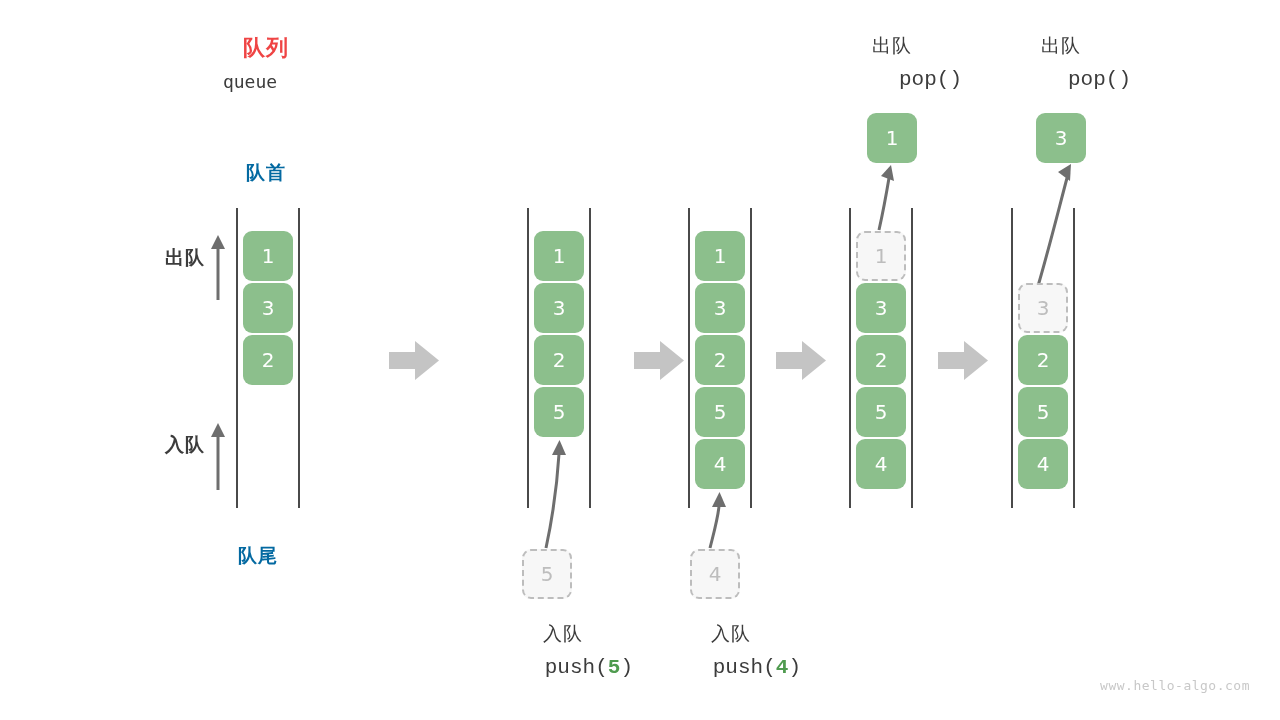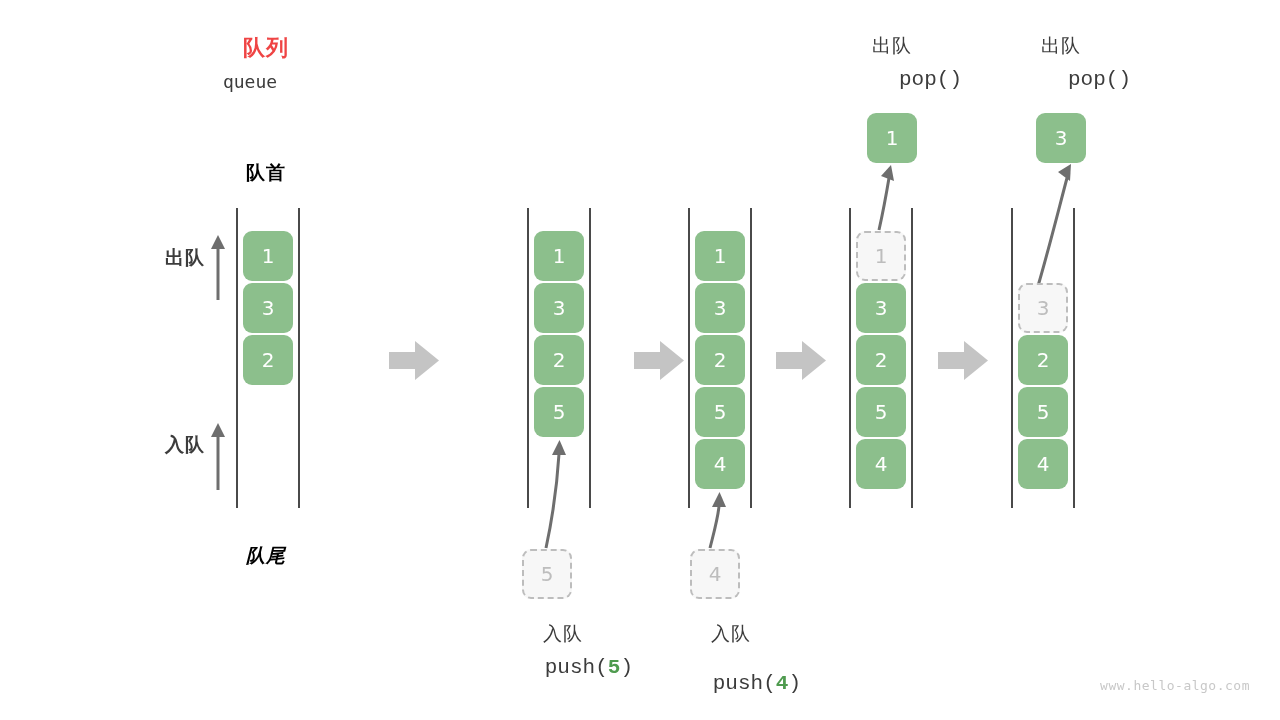--- a/index.html
+++ b/index.html
@@ -33,21 +33,21 @@
   }
   .title-en {
     font-family: "DejaVu Sans Mono", "Liberation Mono", monospace;
     font-size: 18px;
     color: #3c3c3c;
     text-align: center;
   }
   .label-bold {
     font-size: 19px;
     font-weight: bold;
-    color: #000000;
+    color: #0369a1;
     text-align: center;
     letter-spacing: 1px;
   }
   .label-arrow {
     font-size: 19px;
     font-weight: bold;
     color: #3c3c3c;
     text-align: right;
     letter-spacing: 1px;
   }
@@ -106,21 +106,21 @@
 </style>
 </head>
 <body>
 
 <div id="stage">
 
   <div class="abs title-cn" style="left:196px; top:33px; width:140px;">队列</div>
   <div class="abs title-en" style="left:180px; top:71px; width:140px;">queue</div>
 
   <div class="abs label-bold" style="left:196px; top:160px; width:140px;">队首</div>
-  <div class="abs label-bold" style="left:196px; top:543px; width:140px;font-style:italic;">队尾</div>
+  <div class="abs label-bold" style="left:188px; top:543px; width:140px;">队尾</div>
 
   <div class="abs label-arrow" style="left:75px; top:245px; width:130px;">出队</div>
   <div class="abs label-arrow" style="left:75px; top:432px; width:130px;">入队</div>
 
   <svg class="abs" style="left:205px; top:232px;" width="26" height="70">
     <line x1="13" y1="68" x2="13" y2="14" stroke="#6e6e6e" stroke-width="3"></line>
     <path d="M13 3 L20 17 L6 17 Z" fill="#6e6e6e"></path>
   </svg>
   <svg class="abs" style="left:205px; top:420px;" width="26" height="72">
     <line x1="13" y1="70" x2="13" y2="14" stroke="#6e6e6e" stroke-width="3"></line>
@@ -170,21 +170,21 @@
     <div class="cell filled" style="left:695px; top:387px;">5</div>
     <div class="cell filled" style="left:695px; top:439px;">4</div>
 
     <div class="cell ghost" style="left:690px; top:549px;">4</div>
     <svg class="abs" style="left:698px; top:488px;" width="50" height="63">
       <path d="M12 60 C 16 44, 20 30, 21 18" stroke="#6e6e6e" stroke-width="3" fill="none"></path>
       <path d="M21.5 4 L28 19 L14 19 Z" fill="#6e6e6e"></path>
     </svg>
 
     <div class="abs op-cn" style="left:661px; top:621px; width:140px;">入队</div>
-    <div class="abs op-code" style="left:661px; top:672px; width:140px;"><span>push(</span><span class="num">4</span><span>)</span></div>
+    <div class="abs op-code" style="left:661px; top:656px; width:140px;"><span>push(</span><span class="num">4</span><span>)</span></div>
   </div>
 
   <svg class="abs" style="left:776px; top:341px;" width="52" height="40">
     <path d="M0 11 L26 11 L26 0 L50 19.5 L26 39 L26 28 L0 28 Z" fill="#c4c4c4"></path>
   </svg>
 
   <div>
     <div class="abs op-cn" style="left:822px; top:33px; width:140px;">出队</div>
     <div class="abs op-code" style="left:822px; top:68px; width:140px;">pop()</div>
 

